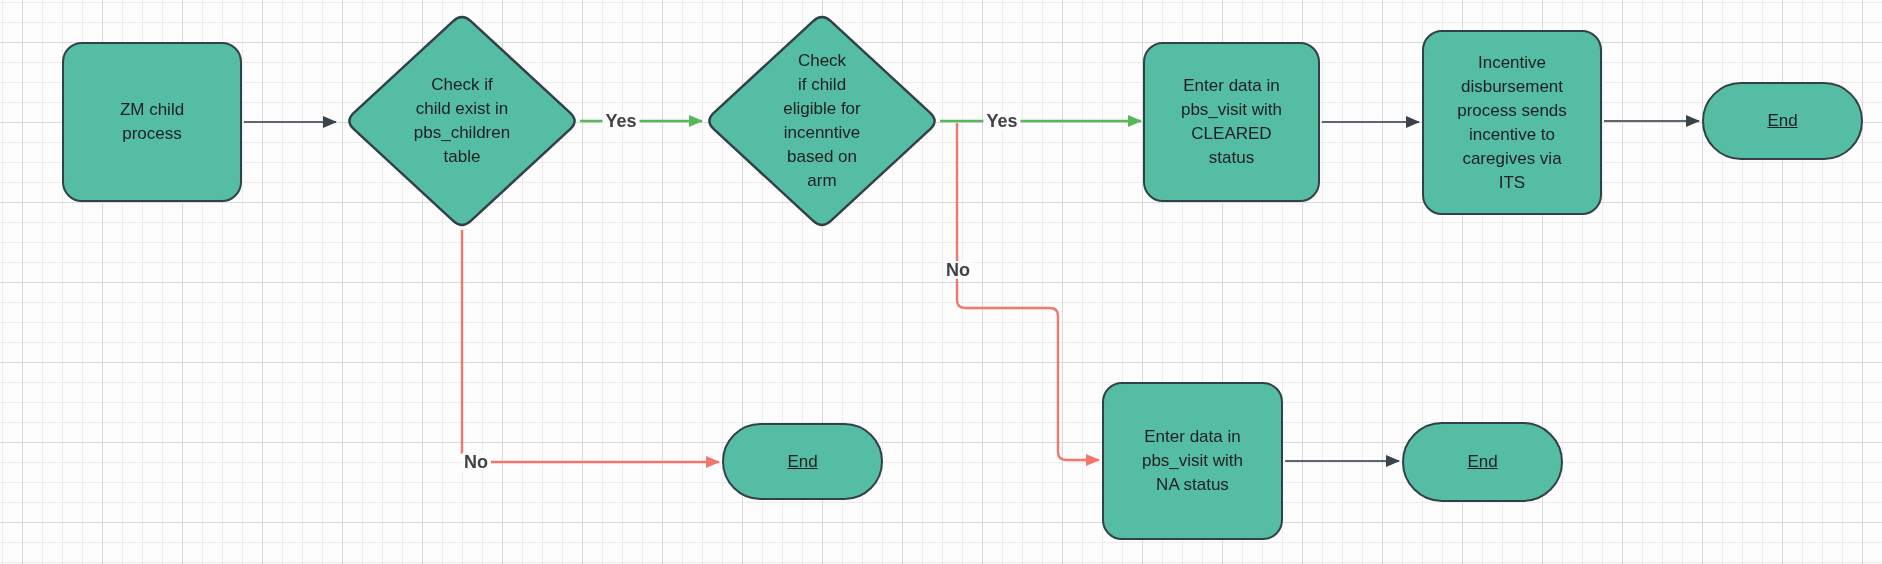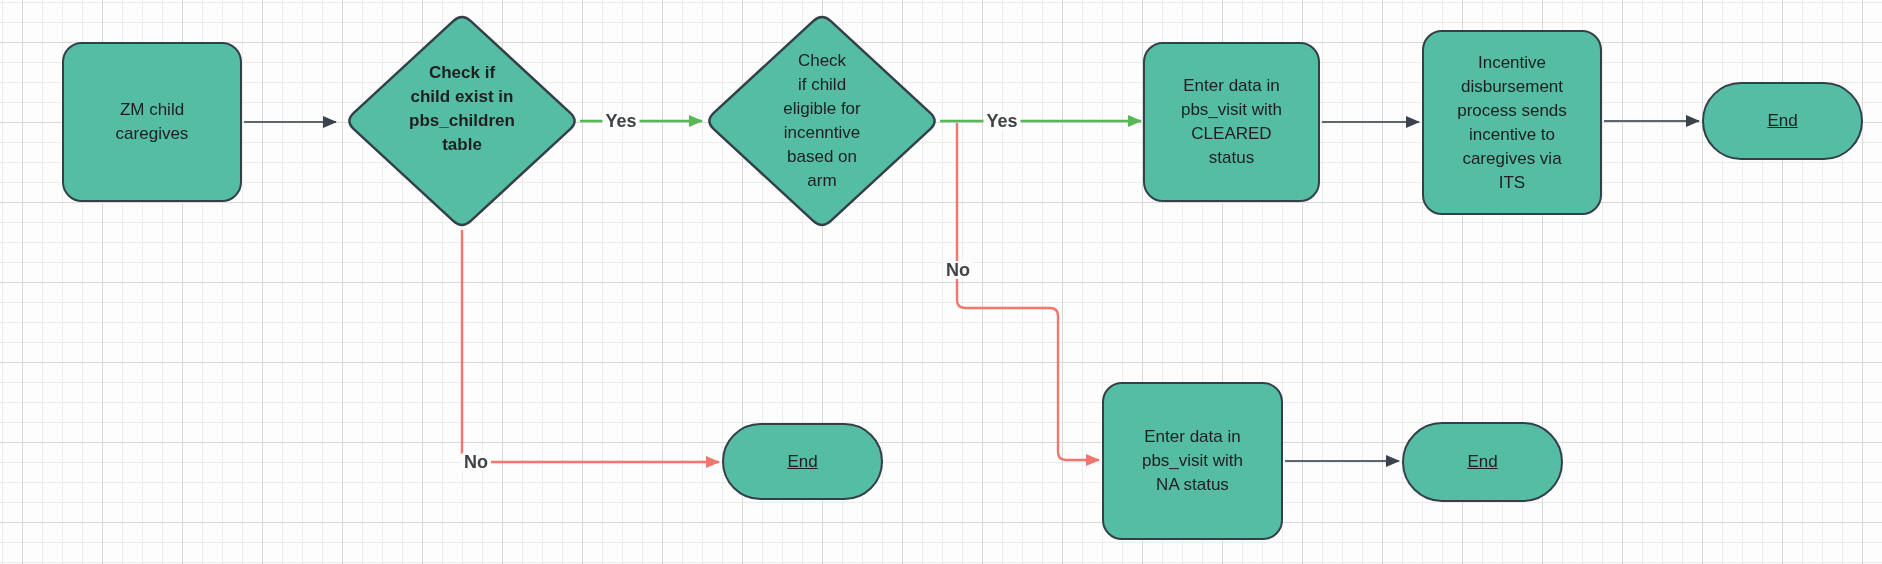--- a/index.html
+++ b/index.html
@@ -71,38 +71,38 @@
     <path class="e-red" marker-end="url(#mr)" d="M957,123 V300 Q957,308 965,308 H1050 Q1058,308 1058,316 V452 Q1058,460 1066,460 H1099"></path>
     <path class="e-red" marker-end="url(#mr)" d="M462,230 V454 Q462,462 470,462 H719"></path>
     <path class="e-gray" marker-end="url(#mg)" d="M1322,122 H1419"></path>
     <path class="e-gray" marker-end="url(#mg)" d="M1604,121 H1699"></path>
     <path class="e-gray" marker-end="url(#mg)" d="M1285,461 H1399"></path>
 
     <path class="shape" d="M470.8,21.1 L570.2,112.9 Q579,121 570.2,129.1 L470.8,220.9 Q462,229 453.2,220.9 L353.8,129.1 Q345,121 353.8,112.9 L453.2,21.1 Q462,13 470.8,21.1 Z"></path>
     <path class="shape" d="M830.8,21.1 L930.2,112.9 Q939,121 930.2,129.1 L830.8,220.9 Q822,229 813.2,220.9 L713.8,129.1 Q705,121 713.8,112.9 L813.2,21.1 Q822,13 830.8,21.1 Z"></path>
   </svg>
 
-  <div class="dlabel" style="left:392px;top:29px;width:140px;height:160px;font-weight:bold;">
+  <div class="dlabel" style="left:392px;top:41px;width:140px;height:160px;">
     <div class="dlabel-text">Check if
 child exist in
 pbs_children
 table</div>
   </div>
   <div class="dlabel" style="left:752px;top:34px;width:140px;height:174px;">
     <div class="dlabel-text">Check
 if child
 eligible for
 incenntive
 based on
 arm</div>
   </div>
 
   <div class="node box" style="left:62px;top:42px;width:180px;height:160px;">
     <span class="node-label">ZM child
-caregives</span>
+process</span>
   </div>
 
   <div class="node box" style="left:1143px;top:42px;width:177px;height:160px;">
     <span class="node-label">Enter data in
 pbs_visit with
 CLEARED
 status</span>
   </div>
 
   <div class="node box" style="left:1422px;top:30px;width:180px;height:185px;">

